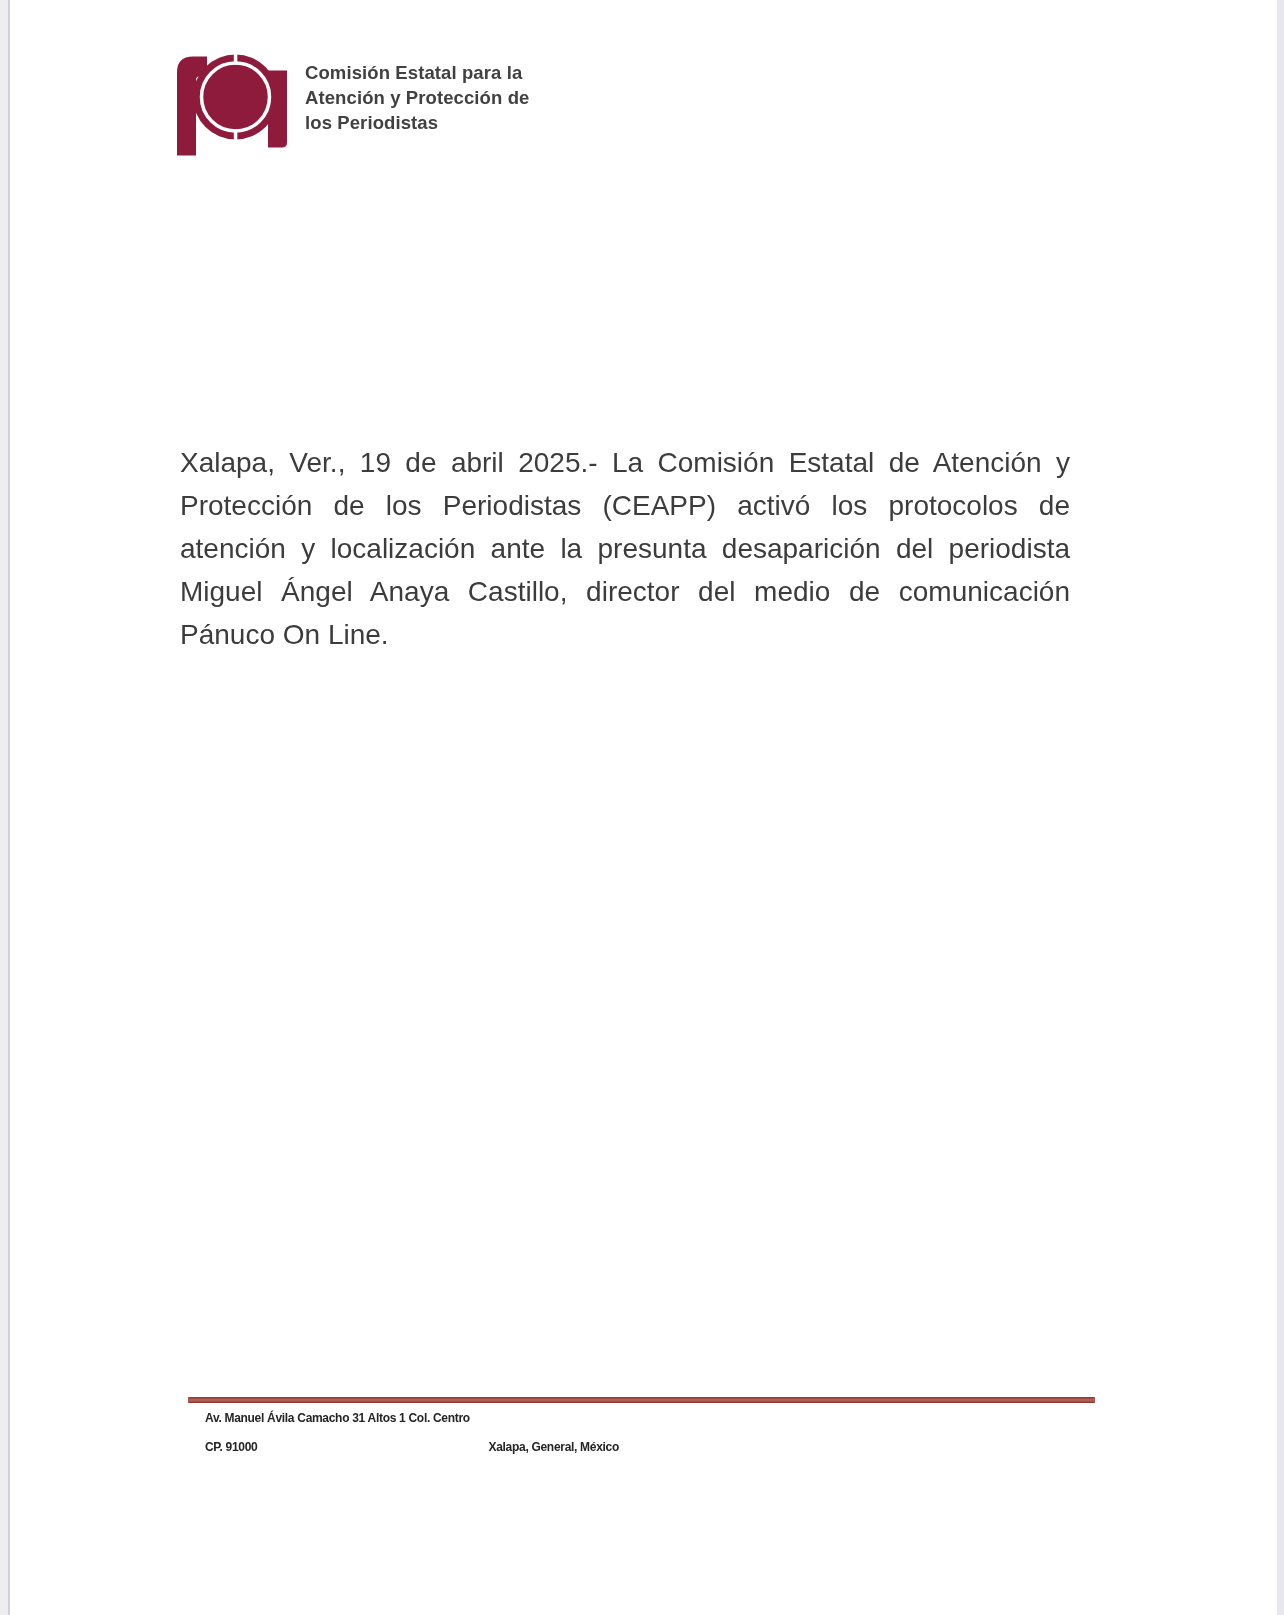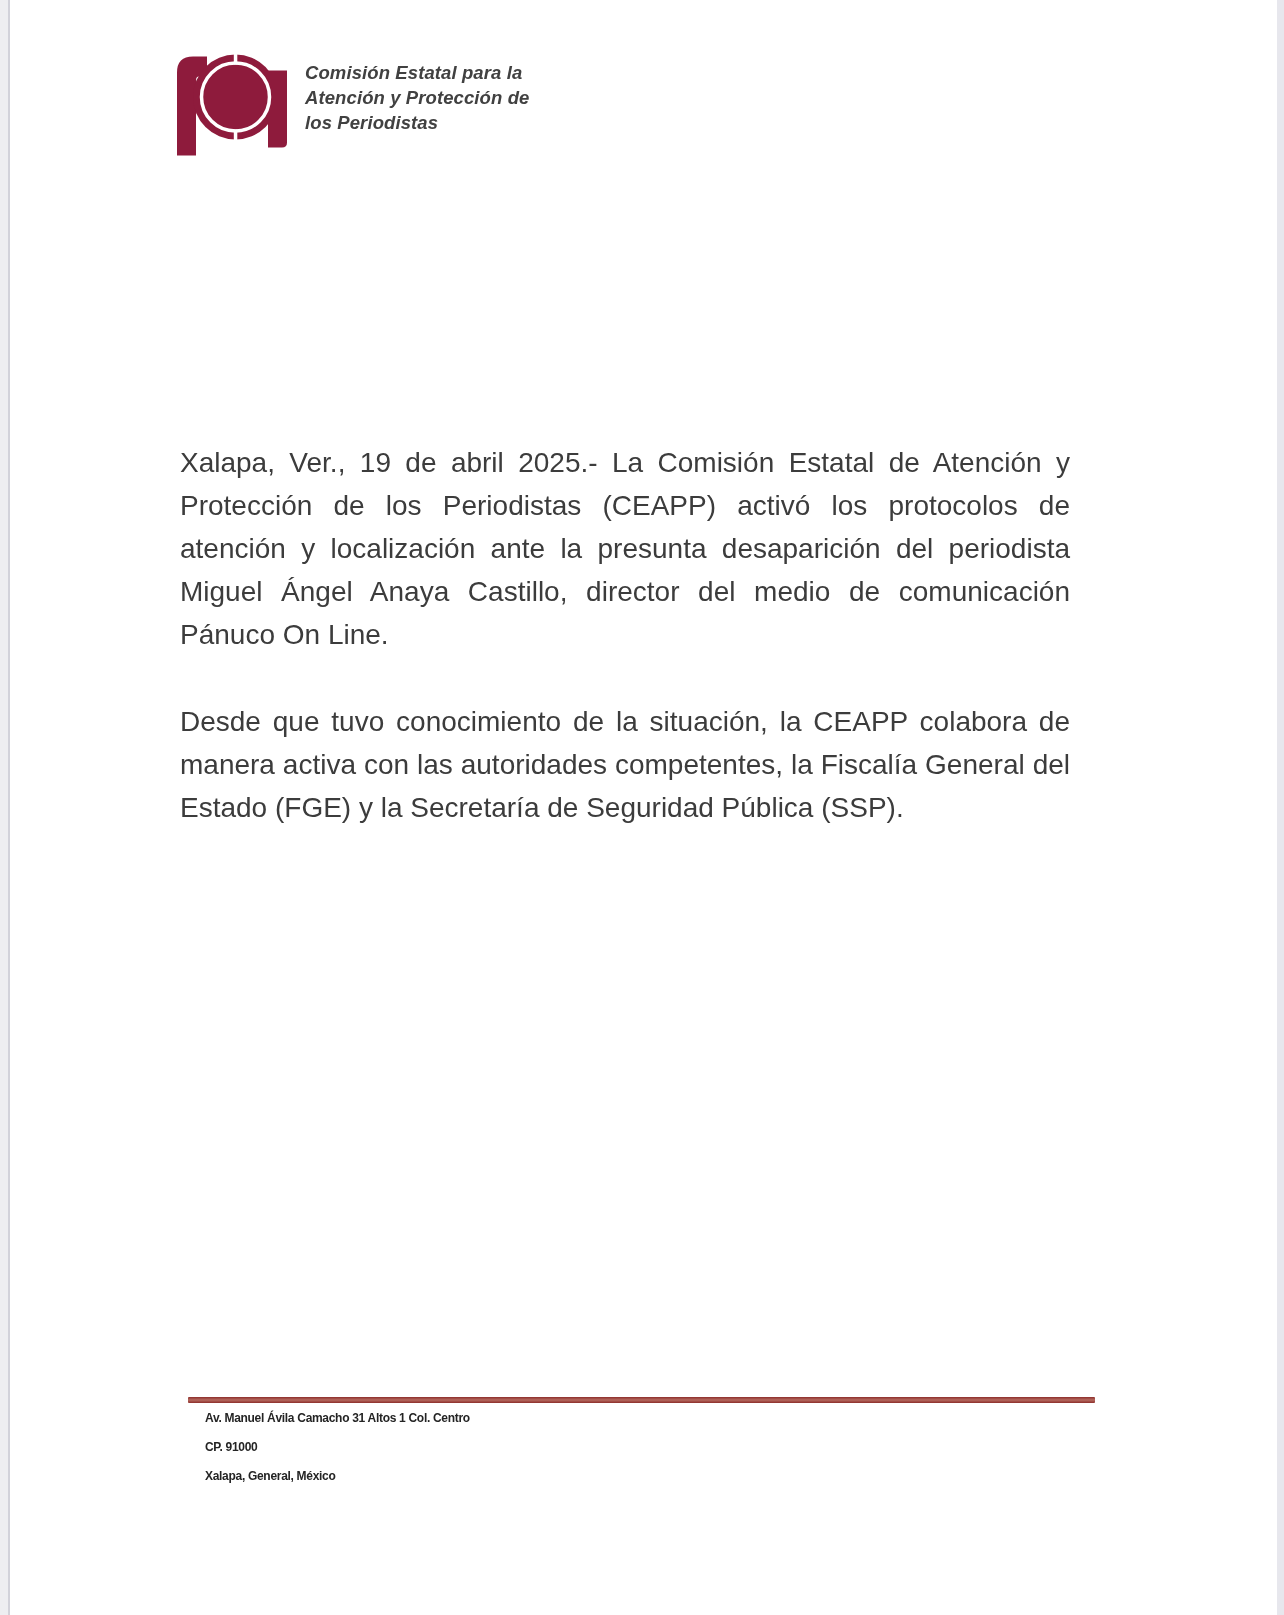--- a/index.html
+++ b/index.html
@@ -28,21 +28,20 @@
     right: 0; top: 0;
     width: 7px; height: 1615px;
     background: #e7e7ed;
   }
   
   .logo-wrap {
     position: absolute;
     left: 177px; top: 52px;
     display: flex;
     align-items: flex-start;
-    font-style: italic;
   }
   .logo-mark {
     width: 110px;
     height: 104px;
     flex: 0 0 auto;
   }
   .logo-text {
     margin-left: 18px;
     margin-top: 8px;
     font-size: 18.5px;
@@ -92,21 +91,20 @@
     font-weight: bold;
     color: #242424;
     line-height: 29px;
     letter-spacing: -0.3px;
   }
   .footer-line1 { white-space: nowrap; }
   .footer-cols {
     display: flex;
     justify-content: space-between;
     white-space: nowrap;
-    flex-direction: column;
   }
 </style>
 </head>
 <body>
 
 <div id="page">
 
   <div class="edge-left"></div>
   <div class="edge-right"></div>
 
@@ -129,21 +127,20 @@
     <div class="logo-text">
       <div>Comisión Estatal para la</div>
       <div>Atención y Protección de</div>
       <div>los Periodistas</div>
     </div>
   </div>
 
 
   <div class="doc-body">
     <p>Xalapa, Ver., 19 de abril 2025.- La Comisión Estatal de Atención y Protección de los Periodistas (CEAPP) activó los protocolos de atención y localización ante la presunta desaparición del periodista Miguel Ángel Anaya Castillo, director del medio de comunicación Pánuco On Line.</p>
-    <p>Desde que tuvo conocimiento de la situación, la CEAPP colabora de manera activa con las autoridades competentes, la Fiscalía General del Estado (FGE) y la Secretaría de Seguridad Pública (SSP).</p>
   </div>
 
   <div class="footer-rule"></div>
   <div class="footer-block">
     <div class="footer-line1">Av. Manuel Ávila Camacho 31 Altos 1 Col. Centro</div>
     <div class="footer-cols">
       <span>CP. 91000</span>
       <span>Xalapa, General, México</span>
     </div>
   </div>

